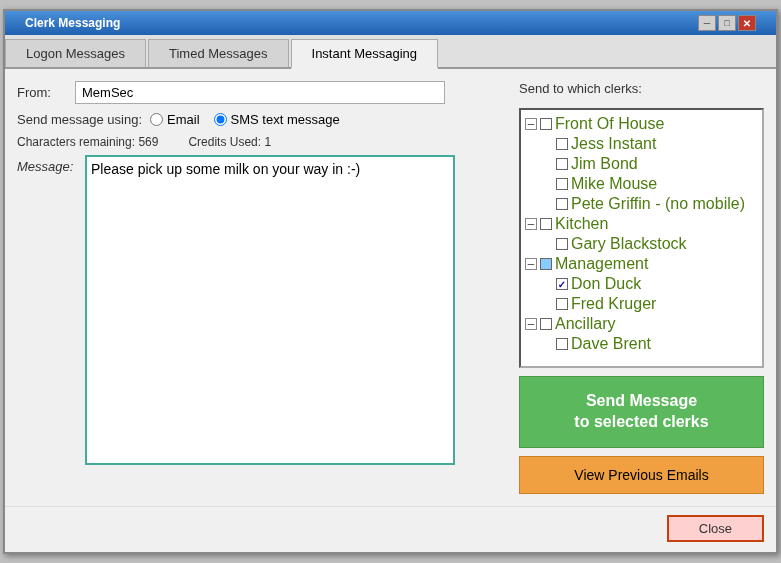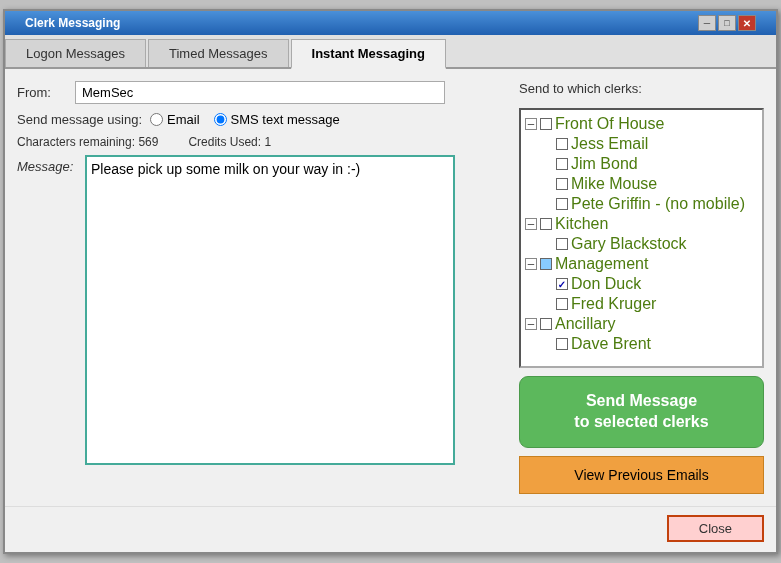--- a/index.html
+++ b/index.html
@@ -63,21 +63,21 @@
       border-bottom: none;
       background: #d4d4d4;
       color: #333;
       margin-right: 2px;
       margin-top: 4px;
     }
     .tab.active {
       background: #f0f0f0;
       border-bottom: 2px solid #f0f0f0;
       margin-bottom: -2px;
-      font-weight: bold;
+      font-weight: normal;
       color: #000;
     }
     .content {
       display: flex;
       padding: 12px;
       gap: 12px;
       background: #f0f0f0;
     }
     .left-panel {
       flex: 1;
@@ -329,21 +329,21 @@
 
         <div class="tree-node">
           <div class="tree-expand">─</div>
           <div class="tree-checkbox"></div>
           <span class="tree-label">Front Of House</span>
         </div>
         <div class="tree-node-children">
           <div class="tree-node">
             <div class="tree-spacer"></div>
             <div class="tree-checkbox"></div>
-            <span class="tree-label">Jess Email</span>
+            <span class="tree-label">Jess Instant</span>
           </div>
           <div class="tree-node">
             <div class="tree-spacer"></div>
             <div class="tree-checkbox"></div>
             <span class="tree-label">Jim Bond</span>
           </div>
           <div class="tree-node">
             <div class="tree-spacer"></div>
             <div class="tree-checkbox"></div>
             <span class="tree-label">Mike Mouse</span>
@@ -394,21 +394,21 @@
         <div class="tree-node-children">
           <div class="tree-node">
             <div class="tree-spacer"></div>
             <div class="tree-checkbox"></div>
             <span class="tree-label">Dave Brent</span>
           </div>
         </div>
 
       </div>
 
-      <button class="btn-send" style="white-space: pre-line; border-radius: 9px;">Send Message
+      <button class="btn-send" style="white-space: pre-line;">Send Message
 to selected clerks</button>
 
       <button class="btn-view">View Previous Emails</button>
 
     </div>
   </div>
 
   <div class="footer">
     <button class="btn-close">Close</button>
   </div>

